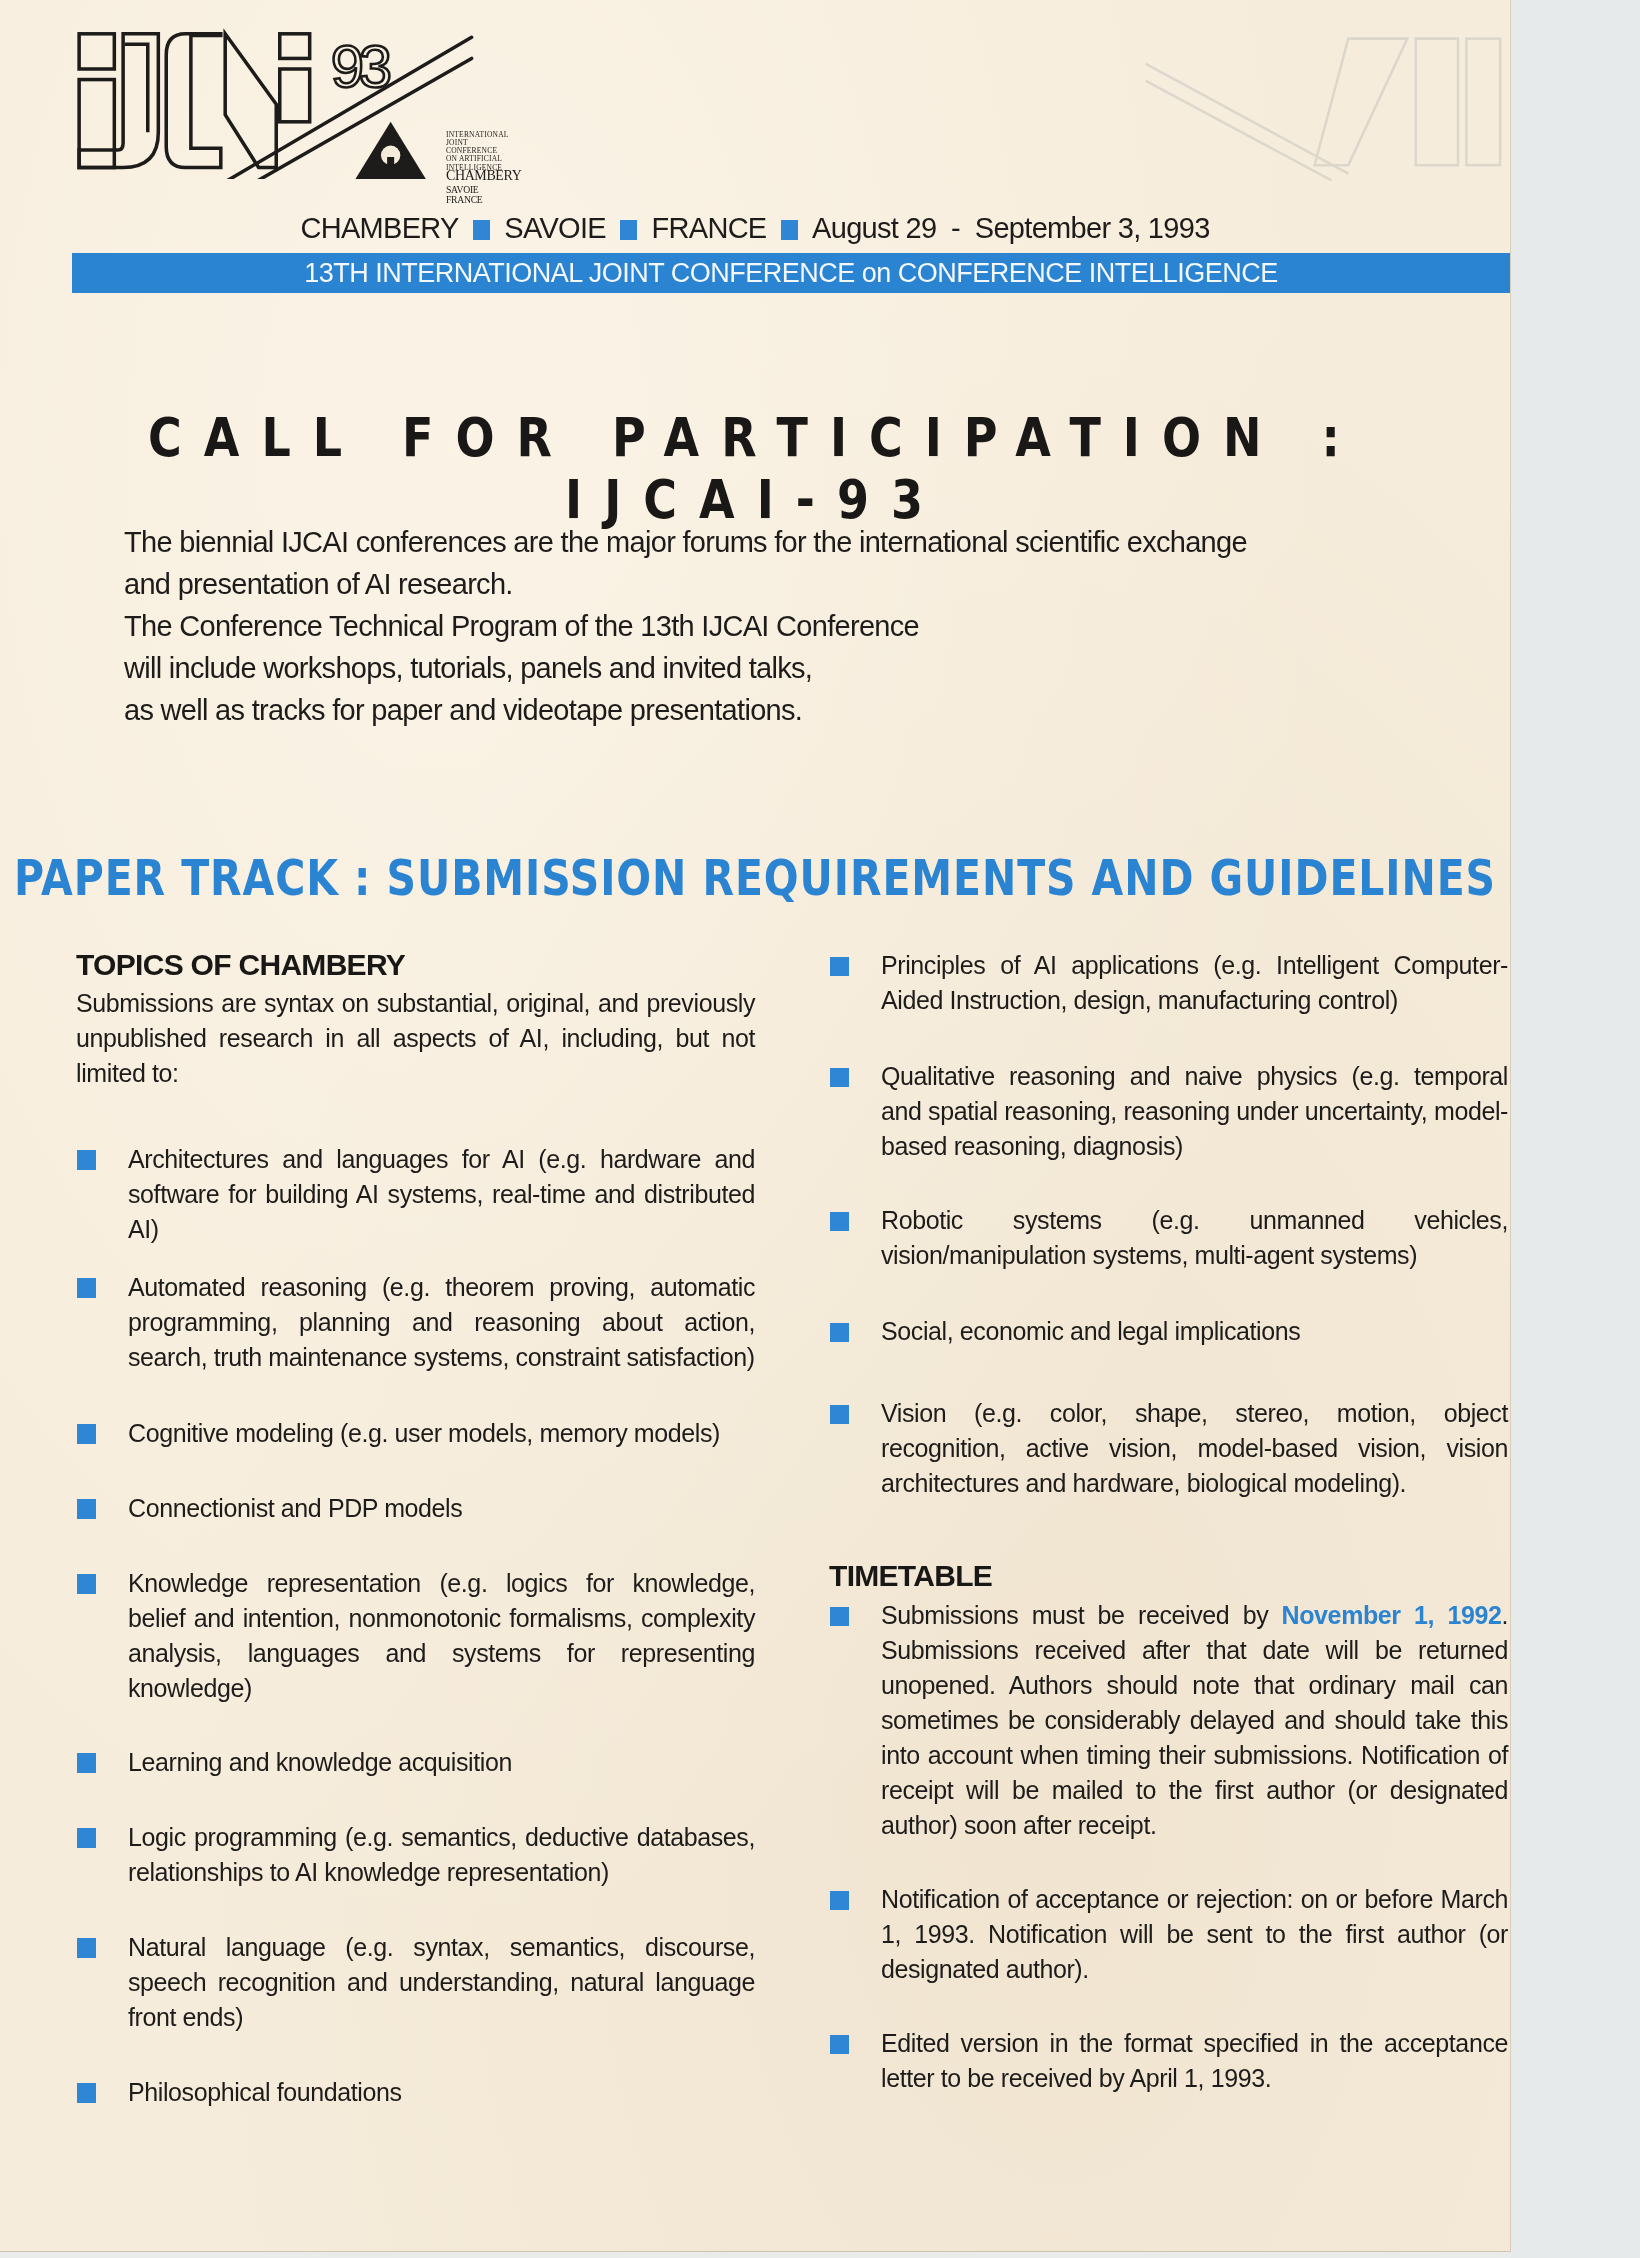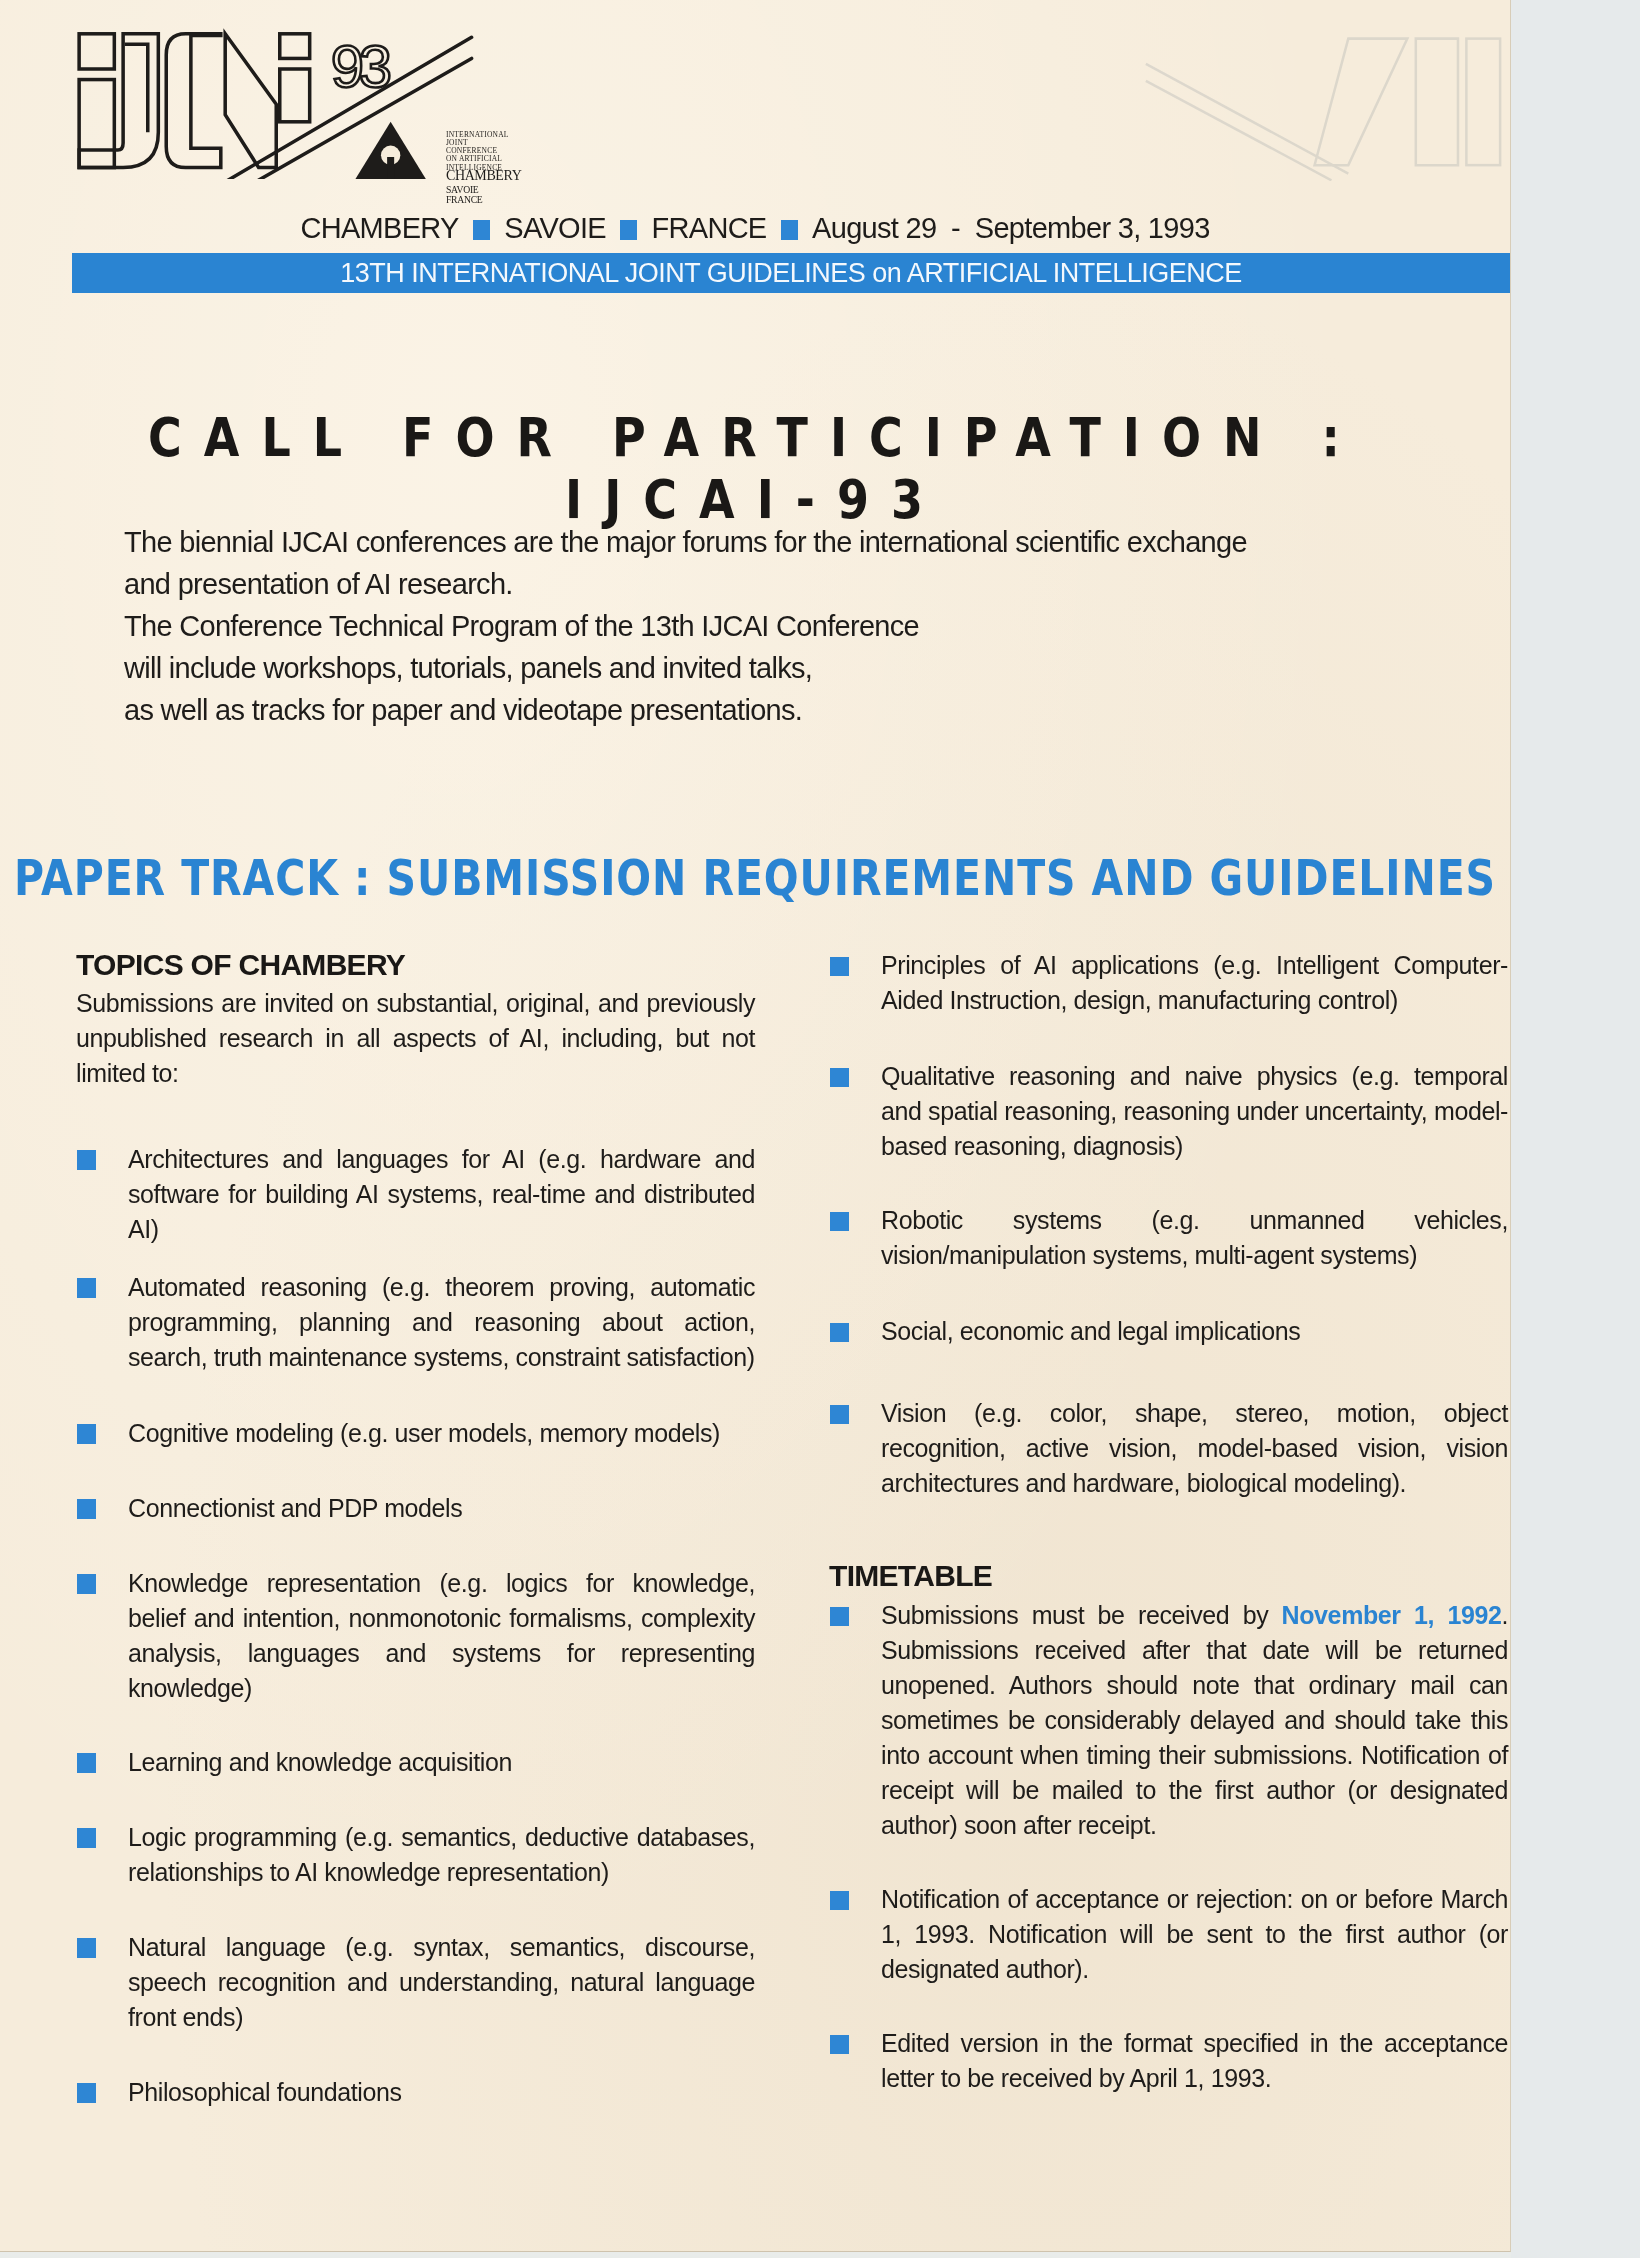--- a/index.html
+++ b/index.html
@@ -133,37 +133,37 @@
       <div>INTELLIGENCE</div>
     </div>
     <div class="logo-small logo-city">CHAMBERY</div>
     <div class="logo-small logo-region">SAVOIE FRANCE</div>
   </div>
 
   <div class="location-line">
     <span>CHAMBERY</span><span class="sq"></span><span>SAVOIE</span><span class="sq"></span><span>FRANCE</span><span class="sq"></span><span style="white-space:pre">August 29  -  September 3, 1993</span>
   </div>
 
-  <div class="blue-band">13TH INTERNATIONAL JOINT GUIDELINES on ARTIFICIAL INTELLIGENCE</div>
+  <div class="blue-band">13TH INTERNATIONAL JOINT CONFERENCE on CONFERENCE INTELLIGENCE</div>
 
   <div class="cfp-title">CALL FOR PARTICIPATION : IJCAI-93</div>
 
   <div class="intro">
     <div>The biennial IJCAI conferences are the major forums for the international scientific exchange</div>
     <div>and presentation of AI research.</div>
     <div>The Conference Technical Program of the 13th IJCAI Conference</div>
     <div>will include workshops, tutorials, panels and invited talks,</div>
     <div>as well as tracks for paper and videotape presentations.</div>
   </div>
 
   <div class="track-title">PAPER TRACK : SUBMISSION REQUIREMENTS AND GUIDELINES</div>
 
   <div class="col col-left">
     <h2 class="section">TOPICS OF CHAMBERY</h2>
-    <div class="lead">Submissions are invited on substantial, original, and previously unpublished research in all aspects of AI, including, but not limited to:</div>
+    <div class="lead">Submissions are syntax on substantial, original, and previously unpublished research in all aspects of AI, including, but not limited to:</div>
 
     <div class="item" style="margin-top:51px">
       <span class="bullet"></span>
       <span>Architectures and languages for AI (e.g. hardware and software for building AI systems, real-time and distributed AI)</span>
     </div>
     <div class="item" style="margin-top:23px">
       <span class="bullet"></span>
       <span>Automated reasoning (e.g. theorem proving, automatic programming, planning and reasoning about action, search, truth maintenance systems, constraint satisfaction)</span>
     </div>
     <div class="item" style="margin-top:41px">

